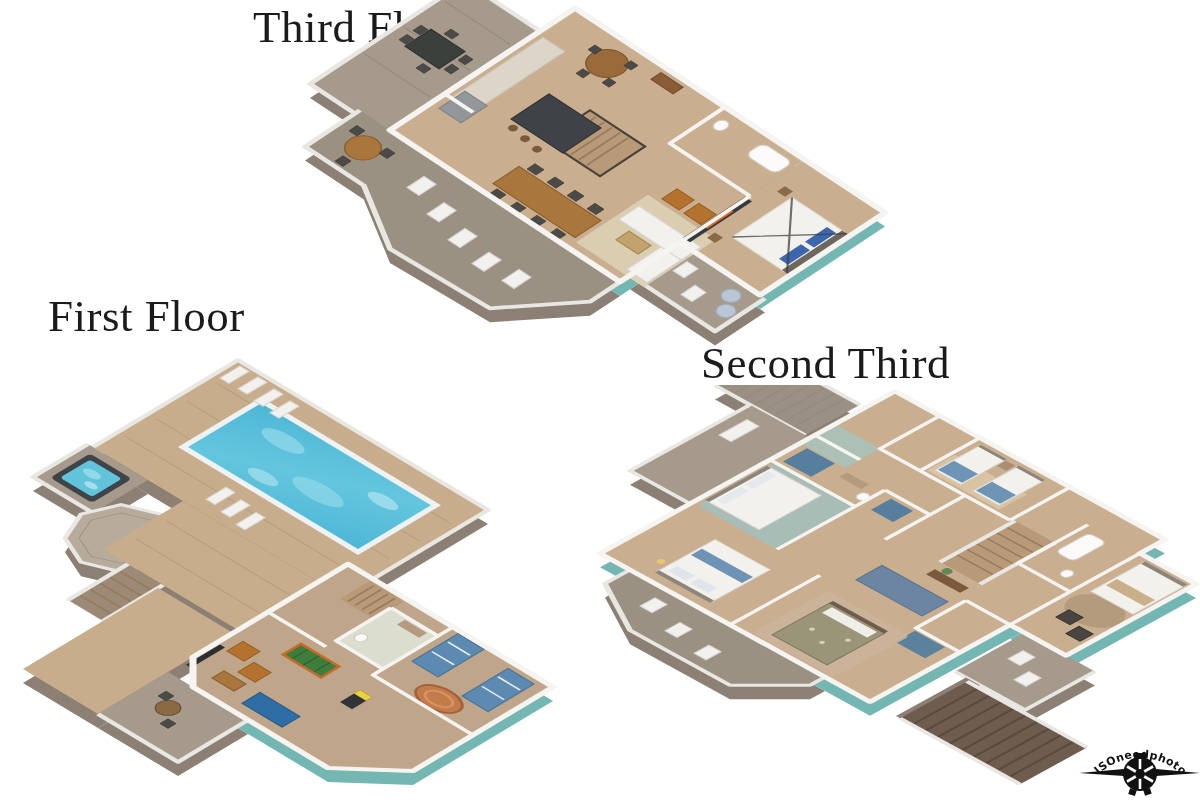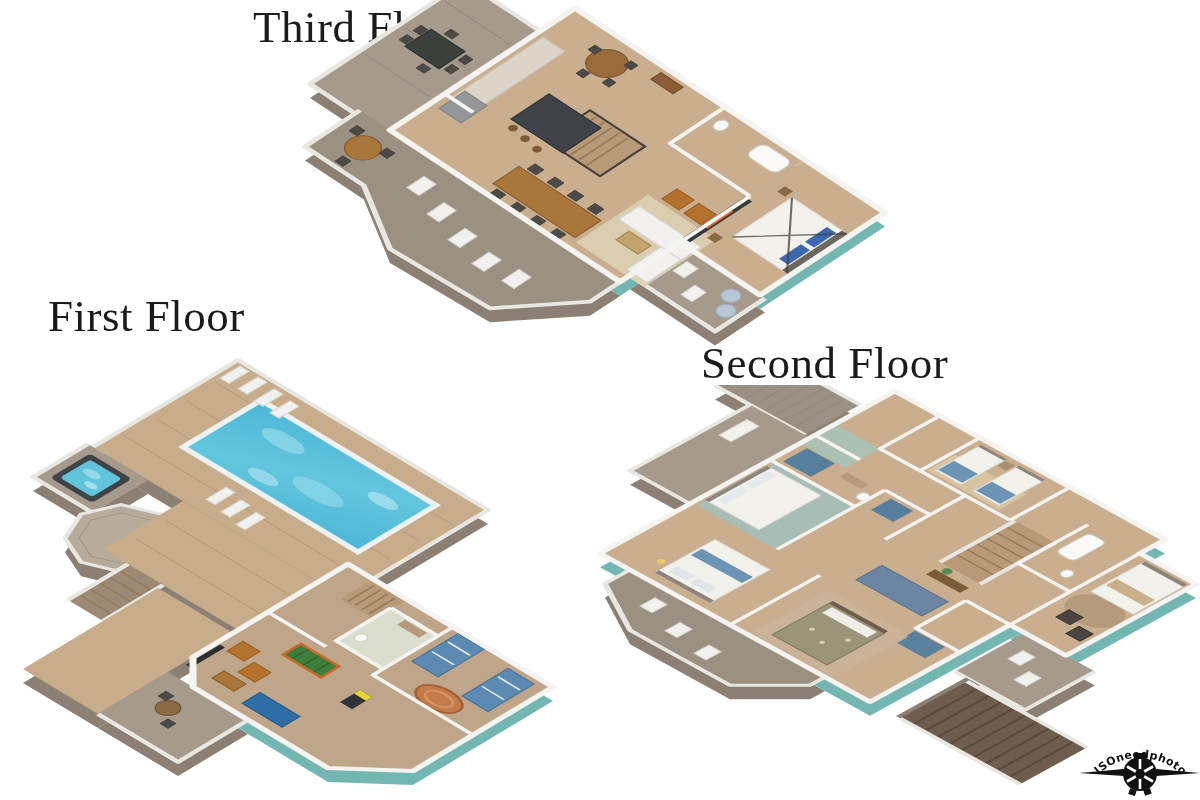--- a/index.html
+++ b/index.html
@@ -28,21 +28,21 @@
   .tread{stroke:#957a5c;stroke-width:1.5;}
   .wm{fill:#111111;}
 </style>
 </head>
 <body>
 
 <div class="canvas">
 
   <div class="floor-label" style="left:253px;top:4px">Third Floor</div>
   <div class="floor-label" style="left:48px;top:293px">First Floor</div>
-  <div class="floor-label" style="left:701px;top:340px">Second Floor</div>
+  <div class="floor-label" style="left:701px;top:340px">Second Third</div>
 
   <svg class="plan" style="left:295px;top:0" width="600" height="400" viewBox="0 0 600 400">
 
     <g transform="translate(280,22) matrix(1,0.66,-1,0.66,0,0)">
       <rect class="skirt-deck" x="-75" y="35" width="75" height="155"></rect>
       <polygon class="skirt-deck" points="20,185 230,185 230,215 185,270 90,275 20,235"></polygon>
       <rect class="skirt-deck" x="-30" y="185" width="60" height="55"></rect>
       <rect class="skirt-deck" x="230" y="125" width="85" height="50"></rect>
       <rect class="skirt-teal" x="0" y="0" width="230" height="185"></rect>
       <rect class="skirt-teal" x="230" y="0" width="80" height="125"></rect>

